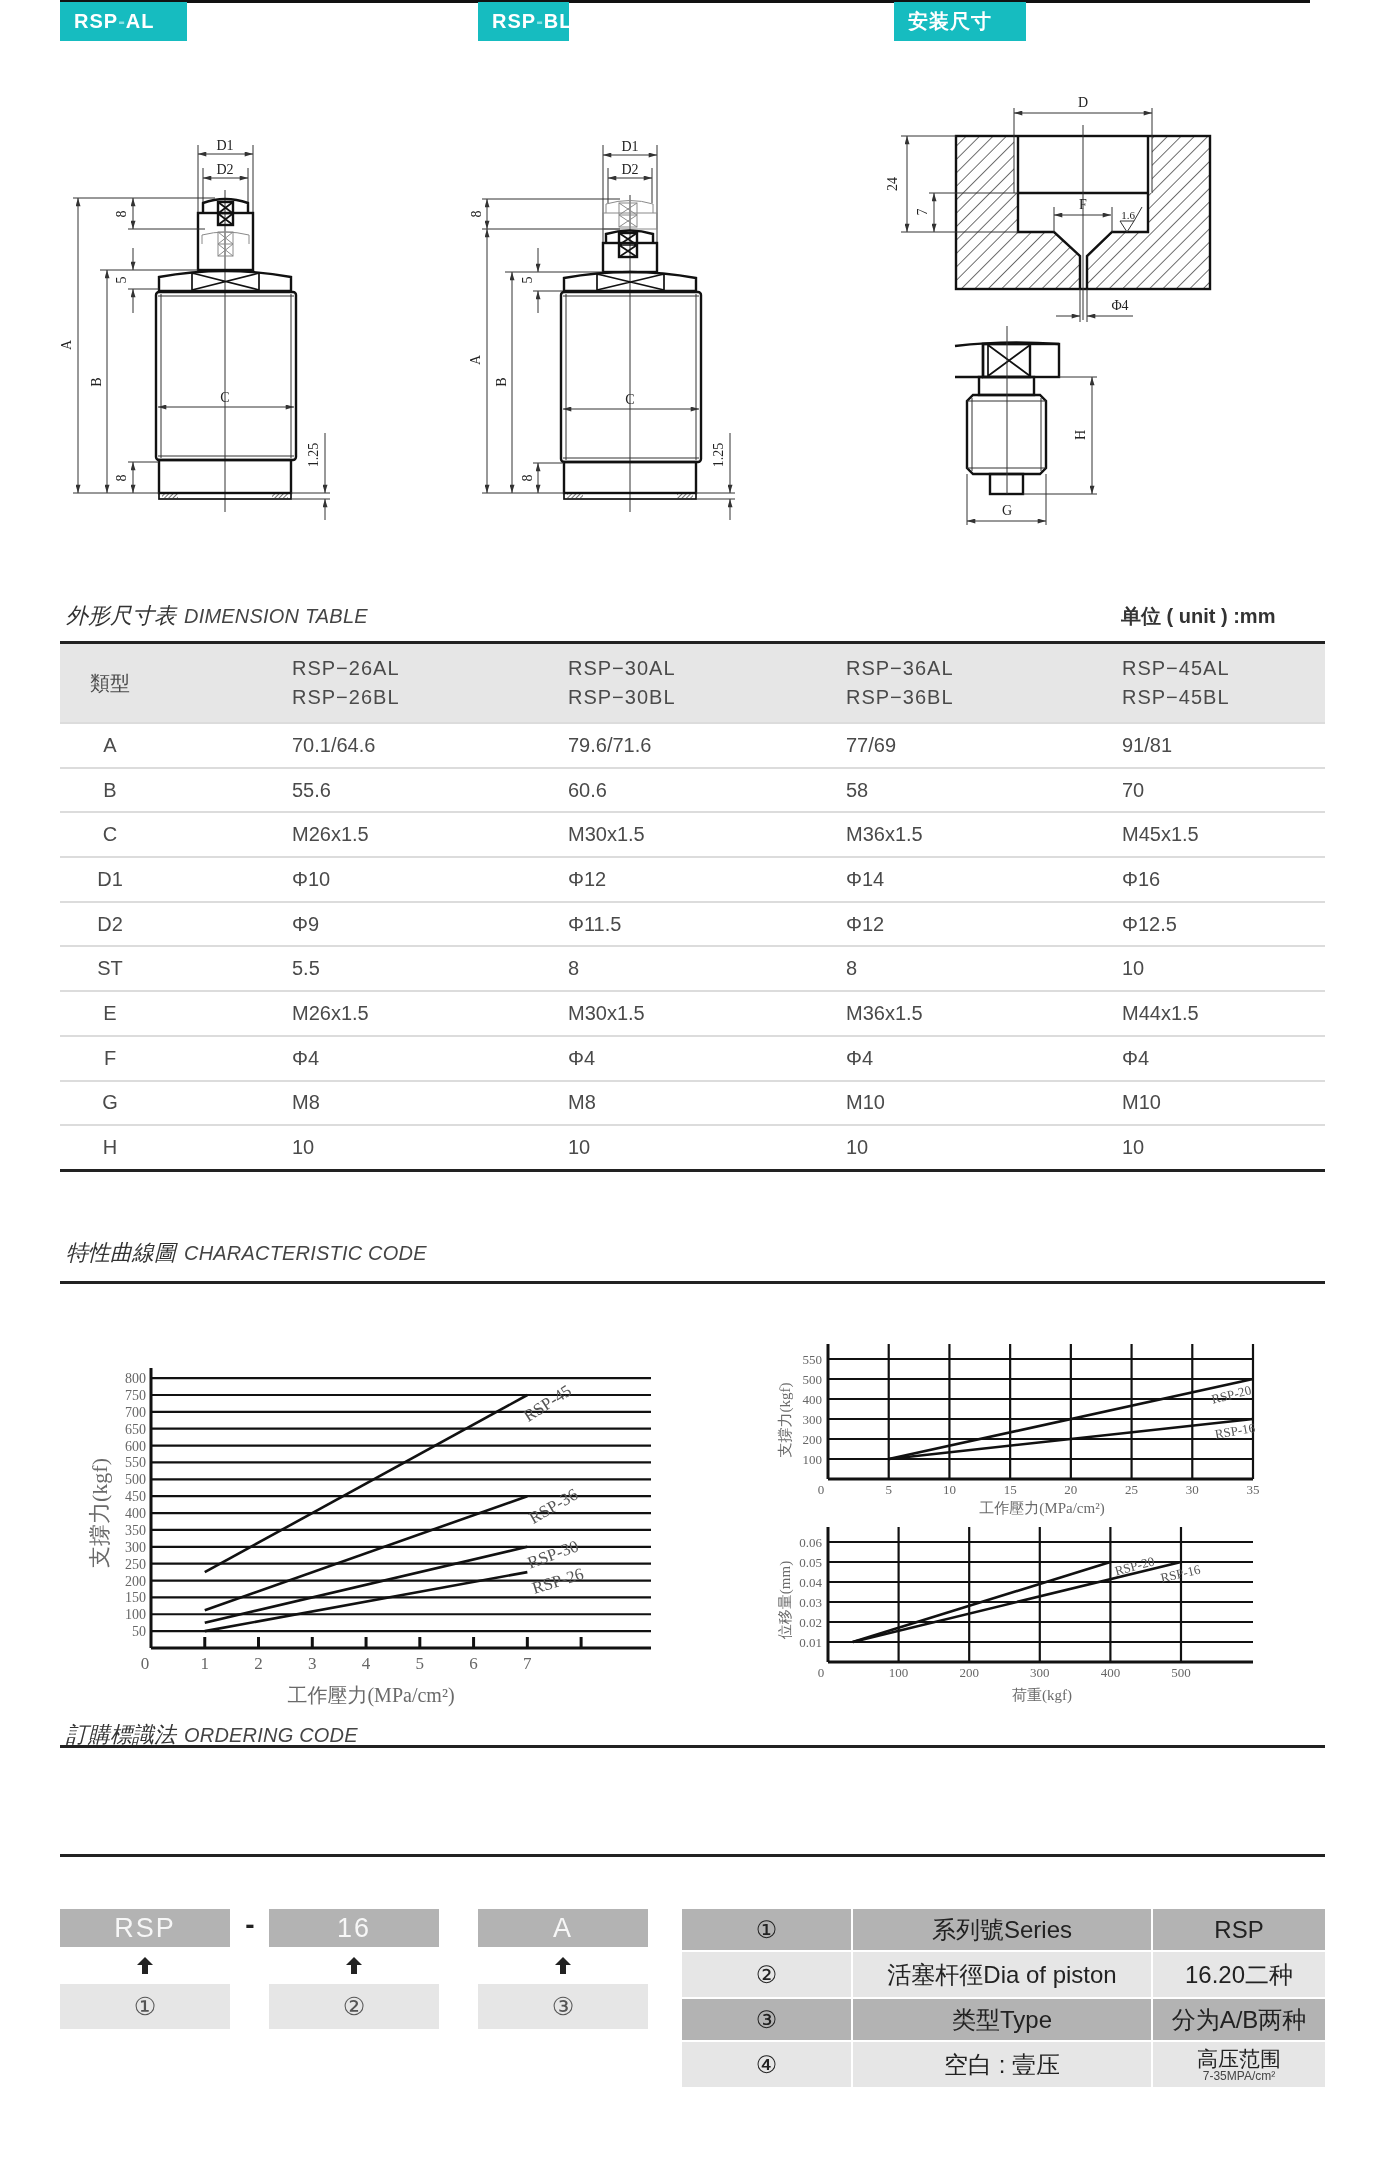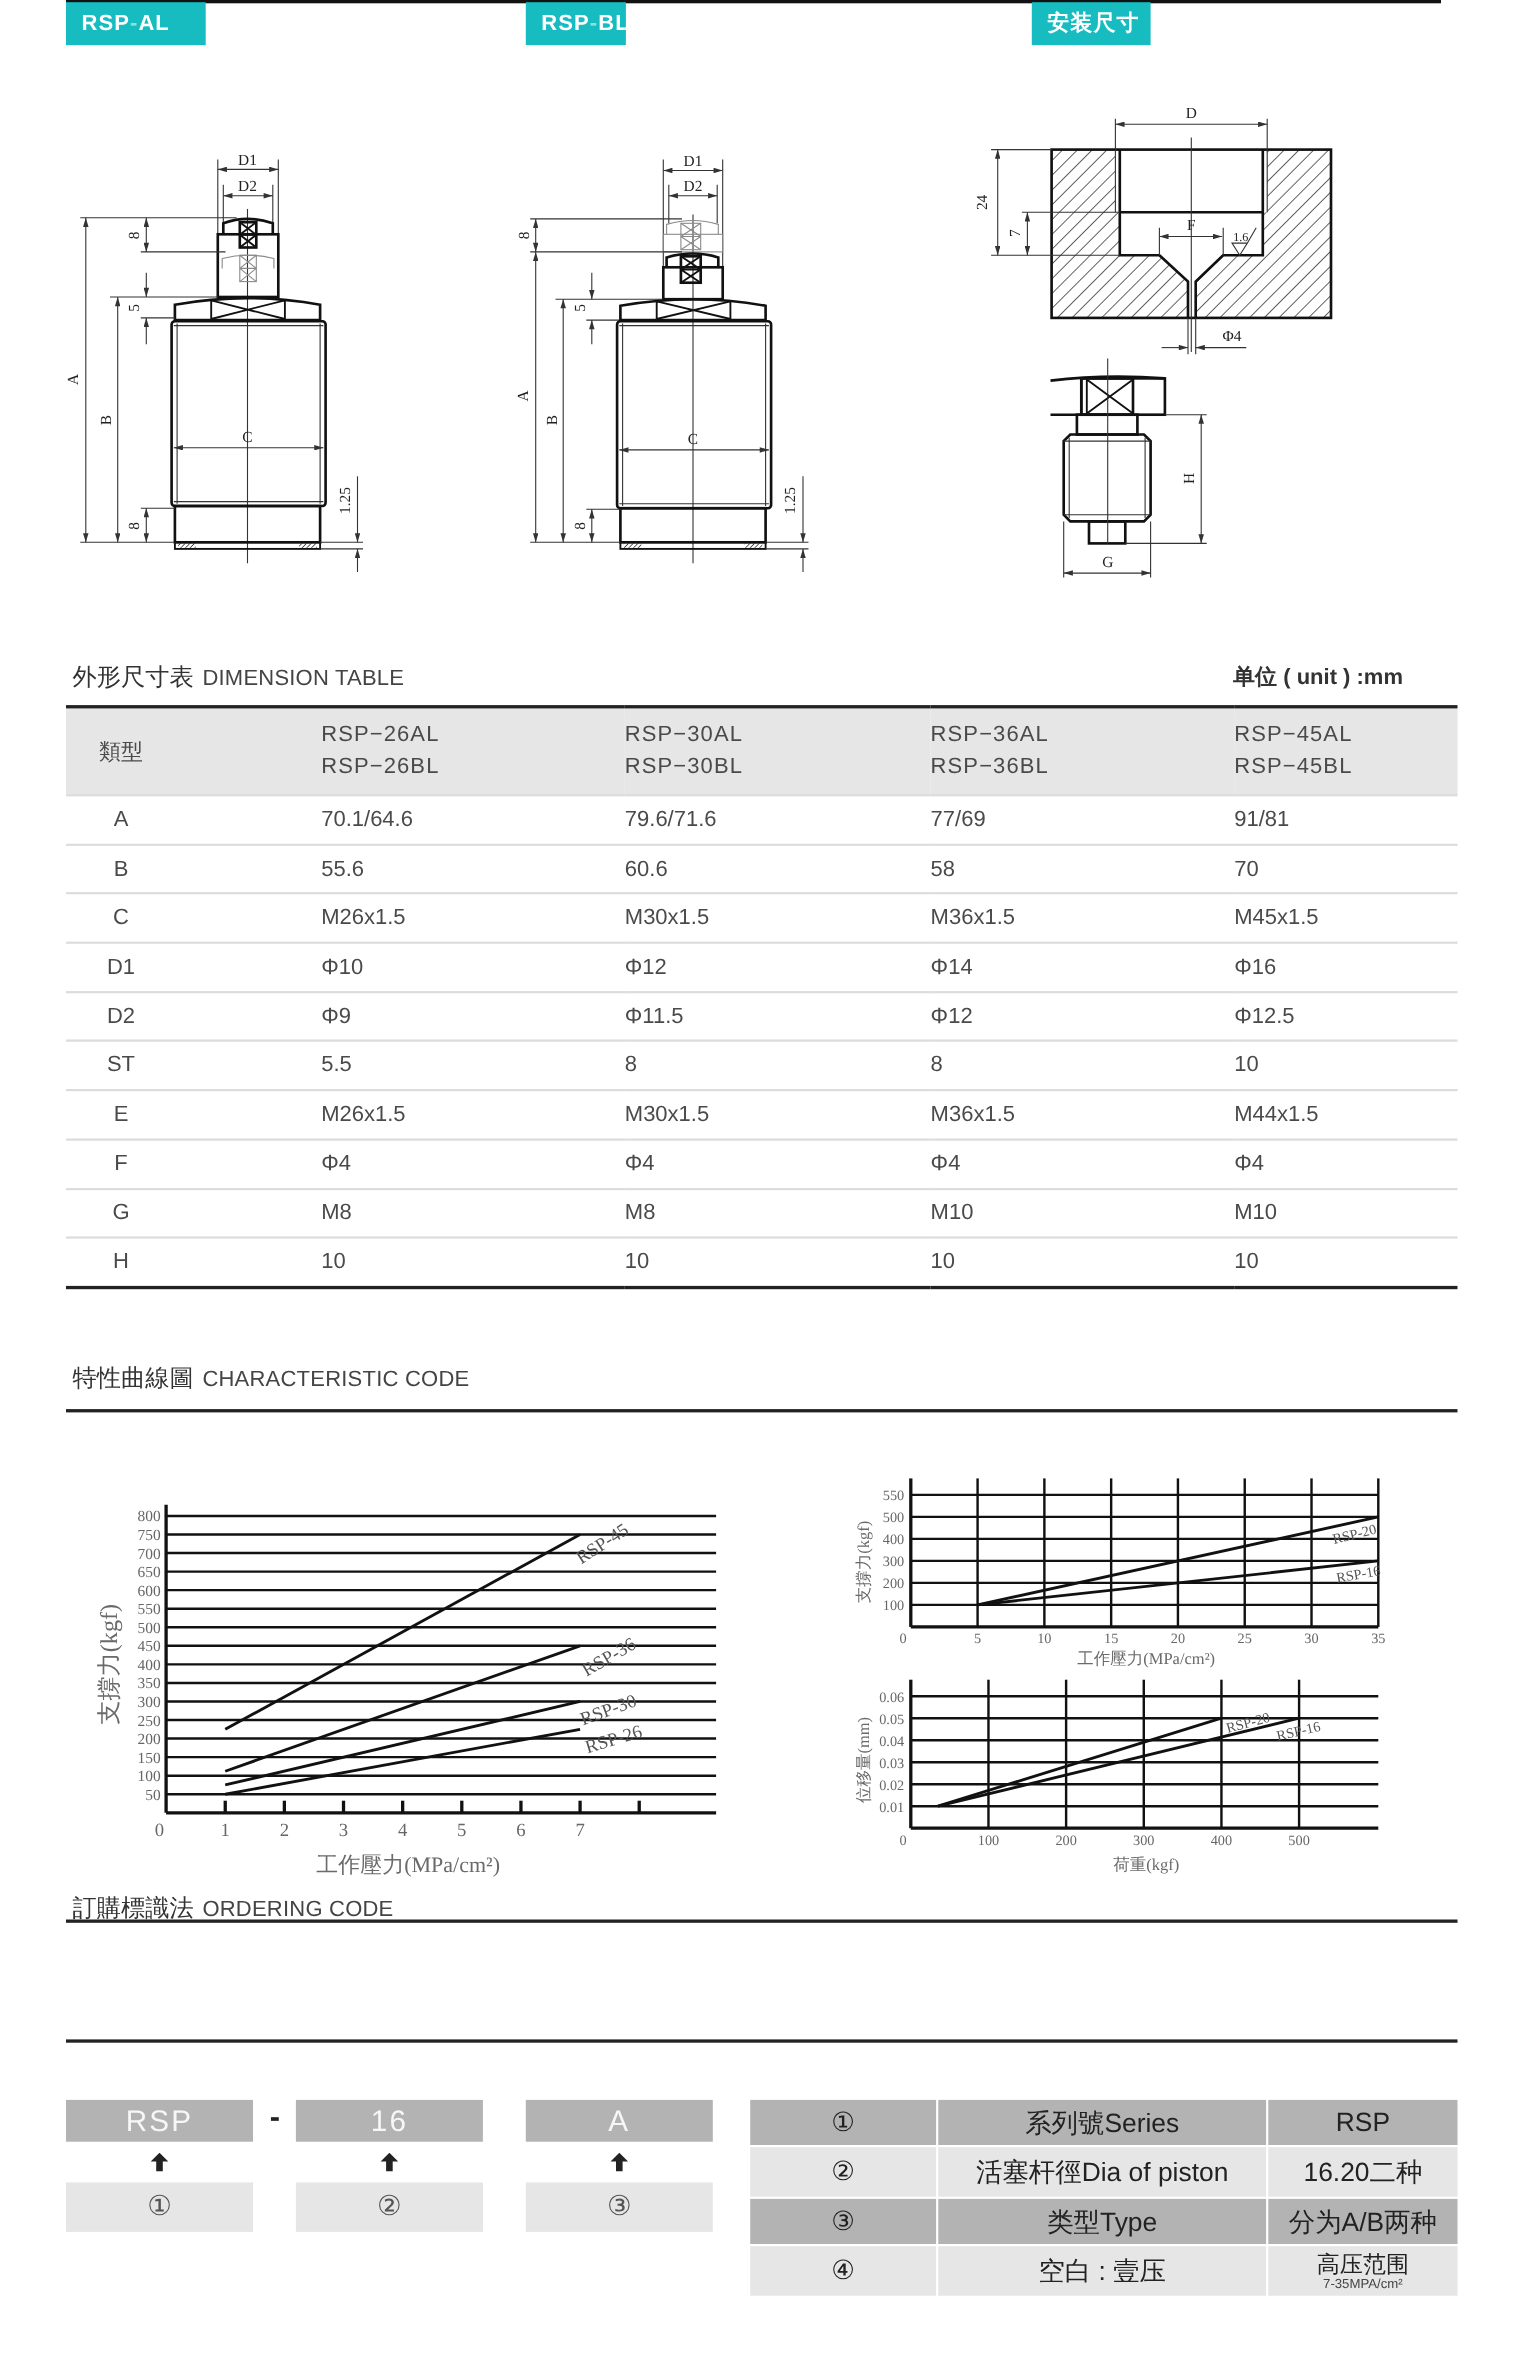--- a/index.html
+++ b/index.html
@@ -12,21 +12,21 @@
          line-height:39px; padding-left:14px; box-sizing:border-box; letter-spacing:1px; white-space:nowrap; }
   .tab .sep { color:var(--teal-sep); }
   svg text { font-family:"Liberation Serif", "DejaVu Serif", serif; }
   .thick { stroke:#111; stroke-width:2.4; fill:none; }
   .mid { stroke:#111; stroke-width:1.7; fill:none; }
   .thin { stroke:#333; stroke-width:1; fill:none; }
   .ghost { stroke:#8a8a8a; stroke-width:1; fill:none; }
   .dl { font-size:14px; fill:#222; text-anchor:middle; }
   .dl-s { font-size:11px; fill:#222; text-anchor:middle; }
 
-  .sec-title { left:66px; font-size:22px; line-height:26px; color:#333; white-space:nowrap; }
+  .sec-title { left:66px; font-size:22px; line-height:26px; color:#333; white-space:nowrap;font-style:italic; }
   .sec-title .en { font-size:20px; color:#444; margin-left:8px; letter-spacing:0.2px; }
   .sec-line { left:60px; width:1265px; height:3px; background:#222; }
   .unit { left:1121px; top:603px; font-size:20px; line-height:26px; color:#333;font-weight:bold; }
 
   table.dim { position:absolute; left:60px; top:641px; width:1265px; border-collapse:collapse; table-layout:fixed;
               border-top:3px solid #222; color:#4a4a4a; font-size:20px; }
   table.dim td { padding:0; border-bottom:2px solid #dcdcdc; height:42.7px; vertical-align:middle; }
   table.dim tr.hdr td { background:var(--hdr); height:78px; border-bottom:2px solid #dcdcdc; }
   table.dim tr.last td { border-bottom:3px solid #222; }
   table.dim td.lab { text-align:center; }
@@ -59,21 +59,21 @@
 </head>
 <body>
 
 <div class="abs topline"></div>
 <div class="abs tab" style="left:60px;width:127px">
   <span>RSP</span><span class="sep">-</span><span>AL</span>
 </div>
 <div class="abs tab" style="left:478px;width:91px">
   <span>RSP</span><span class="sep">-</span><span>BL</span>
 </div>
-<div class="abs tab" style="left:938px;width:108px">
+<div class="abs tab" style="left:894px;width:132px">
   <span>安装尺寸</span>
 </div>
 
 <svg class="abs" style="left:0;top:0" width="1400" height="560" viewBox="0 0 1400 560">
   <defs>
     <marker id="arr" viewBox="0 0 10 6" refX="10" refY="3" markerWidth="9" markerHeight="5" markerUnits="userSpaceOnUse" orient="auto-start-reverse">
       <path d="M0,0 L10,3 L0,6 z" fill="#333"></path>
     </marker>
     <pattern id="hatch" patternUnits="userSpaceOnUse" width="9.5" height="9.5" patternTransform="rotate(45)">
       <line x1="0" y1="0" x2="0" y2="9.5" stroke="#222" stroke-width="1.3"></line>

